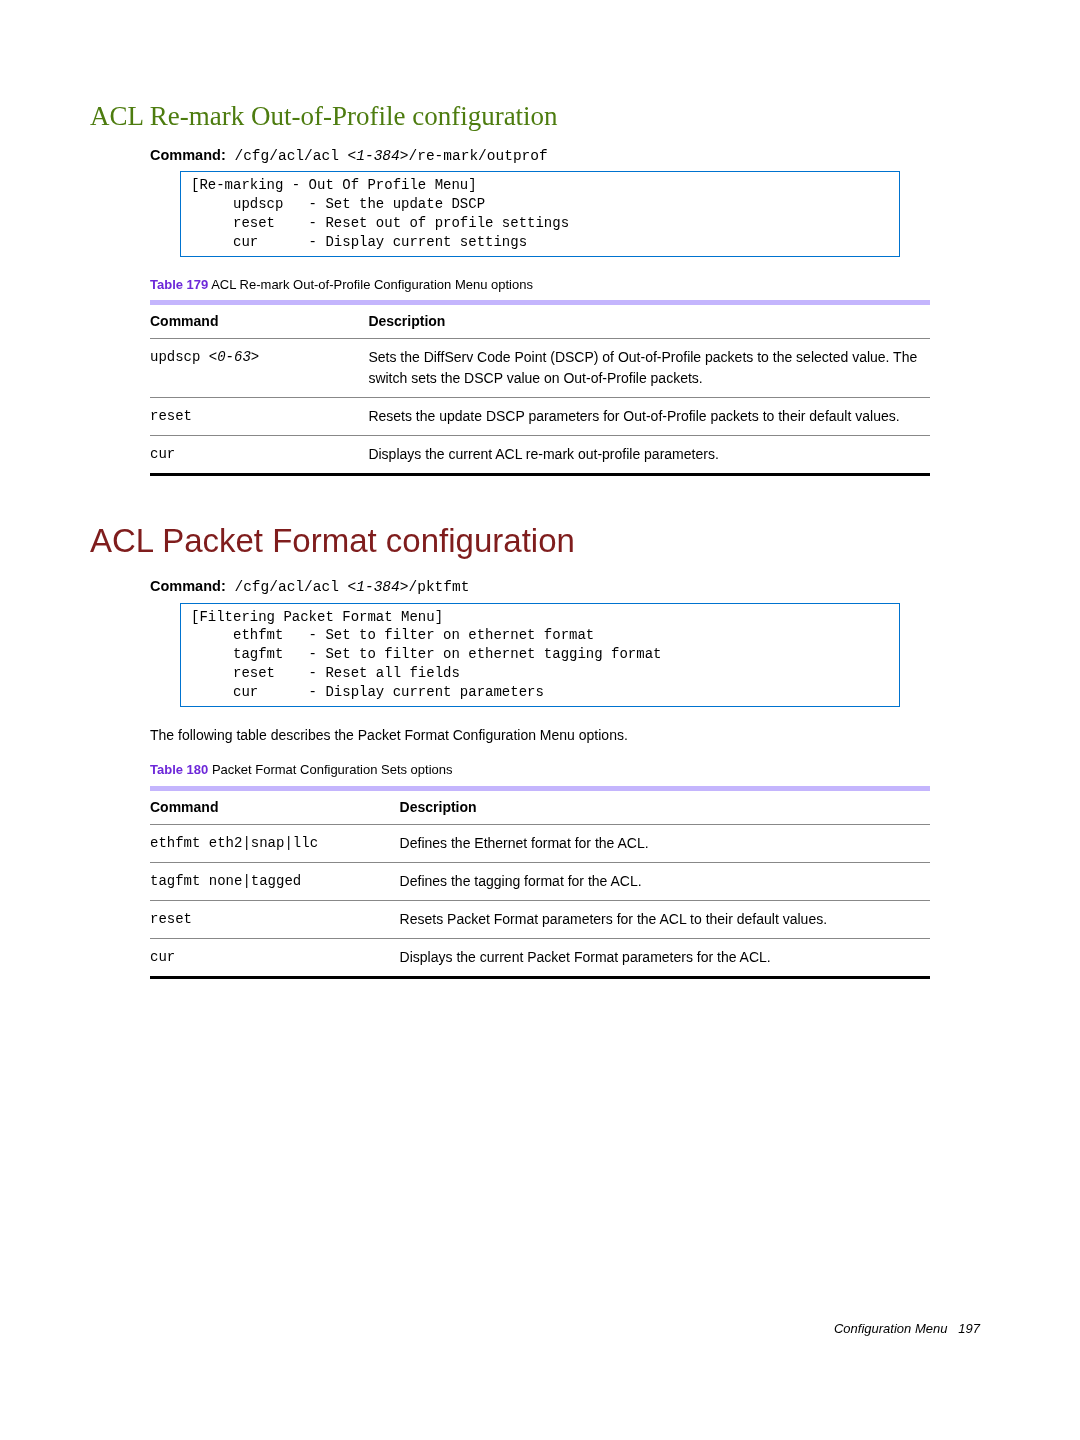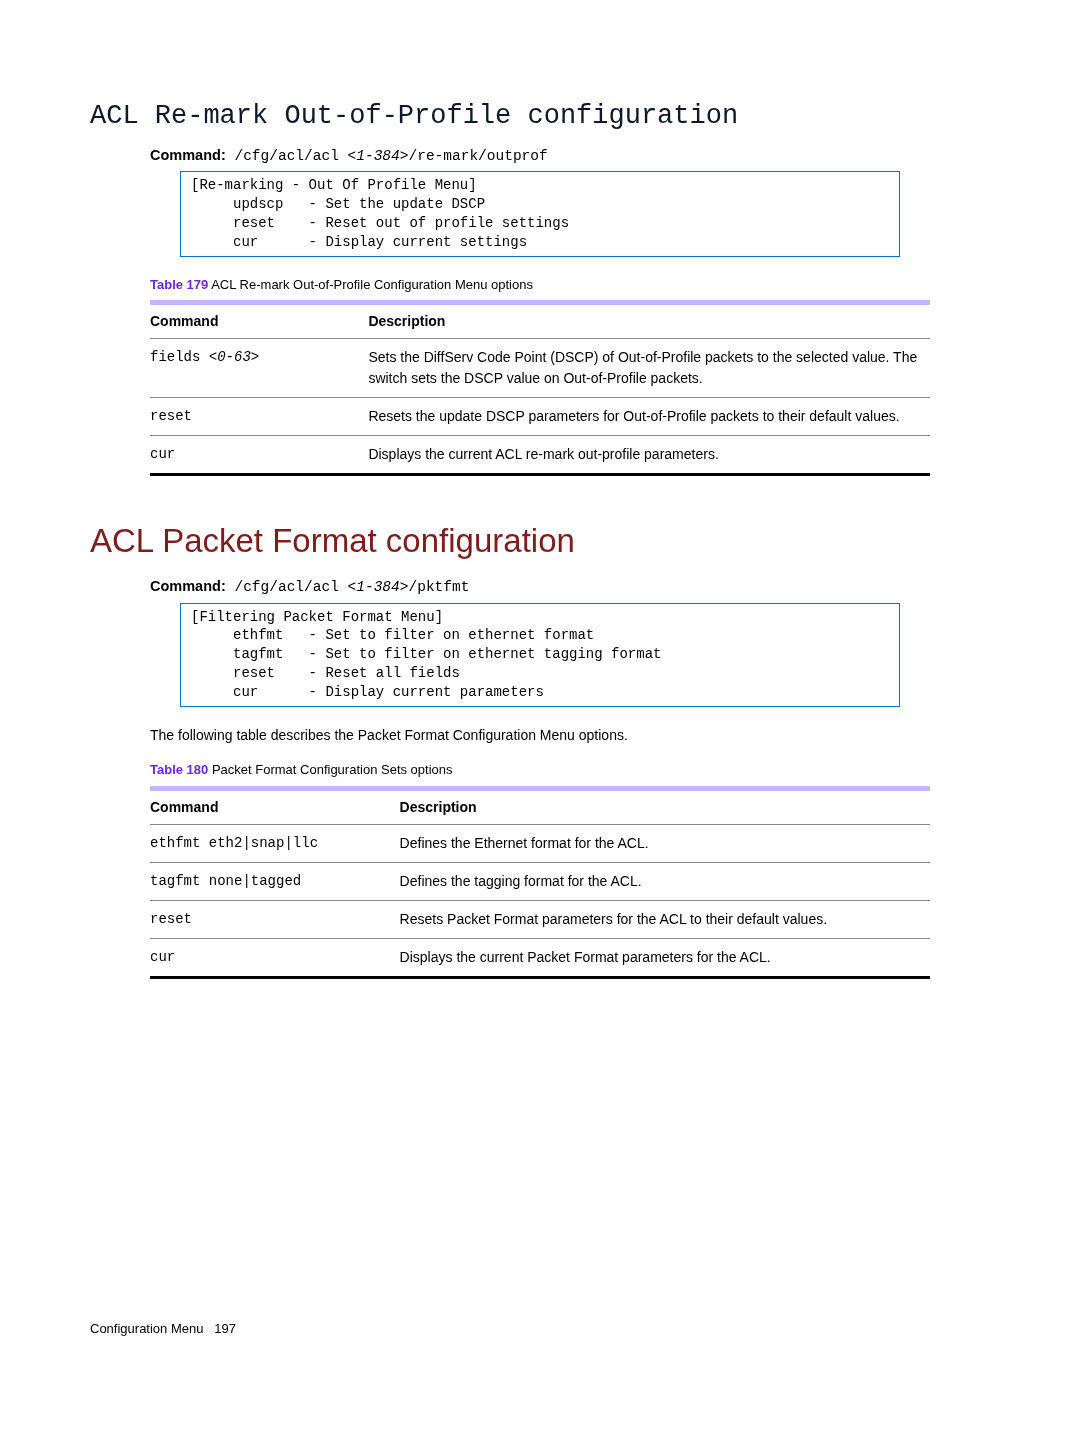--- a/index.html
+++ b/index.html
@@ -7,23 +7,23 @@
     background: #fff;
     margin: 0;
     padding: 80px 90px 60px 90px;
     width: 1080px;
     box-sizing: border-box;
     color: #000;
     font-size: 14px;
     line-height: 1.5;
   }
   .h2 {
-    font-family: Liberation Mono, monospace;
+    font-family: Liberation Serif, serif;
     font-weight: 400;
-    color: #0f172a;
+    color: #4d7c0f;
     font-size: 27px;
     margin: 16px 0 8px 0;
   }
   .h1 {
     font-family: Arial, Helvetica, sans-serif;
     font-weight: 400;
     color: #7f1d1d;
     font-size: 33px;
     margin: 40px 0 10px 0;
   }
@@ -77,22 +77,24 @@
     border-bottom: 3px solid #000;
   }
   .tblcmd { font-size: 14px; white-space: pre; }
   .tblcmd .arg { font-style: italic; }
   .bodytext {
     margin: 14px 60px 14px 60px;
   }
   .footer {
     position: relative;
     margin-top: 340px;
+    text-align: right;
     font-size: 13px;
     padding-right: 10px;
+    font-style: italic;
   }
 </style>
 </head>
 <body>
 
 <div class="h2">ACL Re-mark Out-of-Profile configuration</div>
 
 <div class="cmdline">
   <span class="label">Command:</span><span class="path"><code class="mono"> /cfg/acl/acl </code><code class="mono arg">&lt;1-384&gt;</code><code class="mono">/re-mark/outprof</code></span>
 </div>
@@ -112,21 +114,21 @@
       <col>
     </colgroup>
   <thead>
     <tr>
       <th>Command</th>
       <th>Description</th>
     </tr>
   </thead>
   <tbody>
     <tr>
-      <td class="tblcmd"><span>fields </span><span class="arg">&lt;0-63&gt;</span></td>
+      <td class="tblcmd"><span>updscp </span><span class="arg">&lt;0-63&gt;</span></td>
       <td>Sets the DiffServ Code Point (DSCP) of Out-of-Profile packets to the selected value. The switch sets the DSCP value on Out-of-Profile packets.</td>
     </tr>
     <tr>
       <td class="tblcmd"><span>reset</span></td>
       <td>Resets the update DSCP parameters for Out-of-Profile packets to their default values.</td>
     </tr>
     <tr>
       <td class="tblcmd"><span>cur</span></td>
       <td>Displays the current ACL re-mark out-profile parameters.</td>
     </tr>

